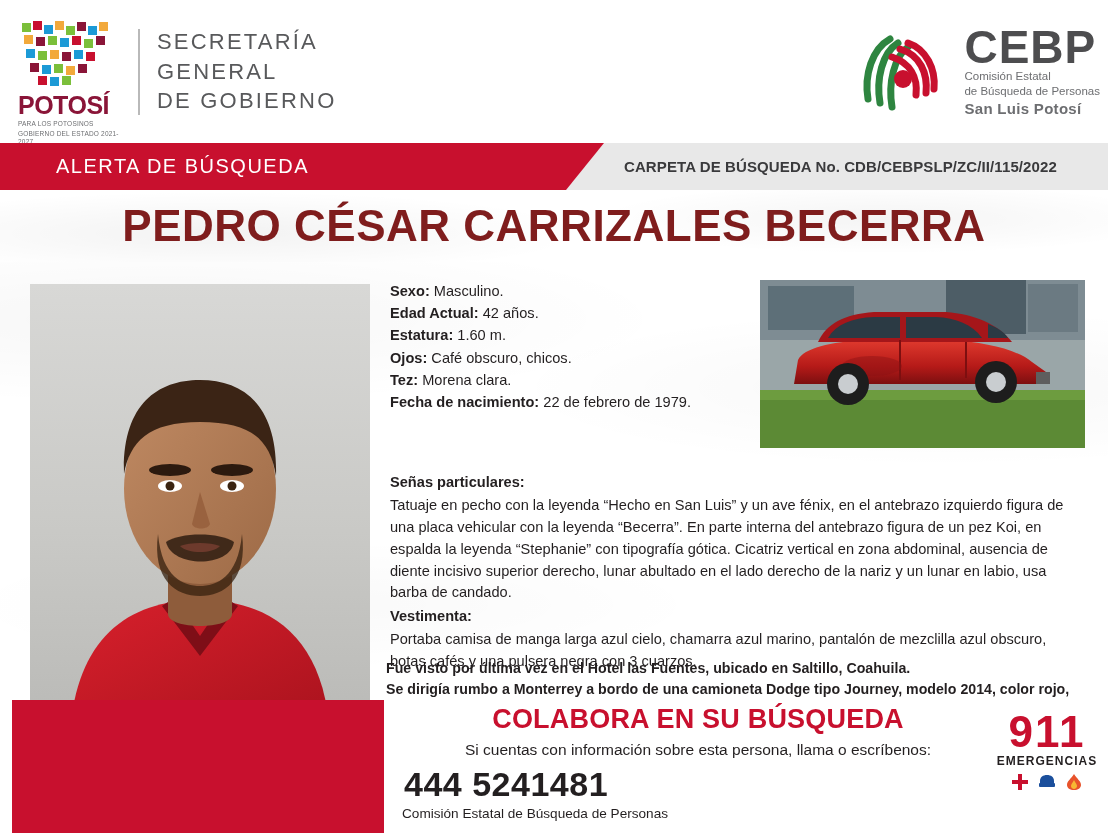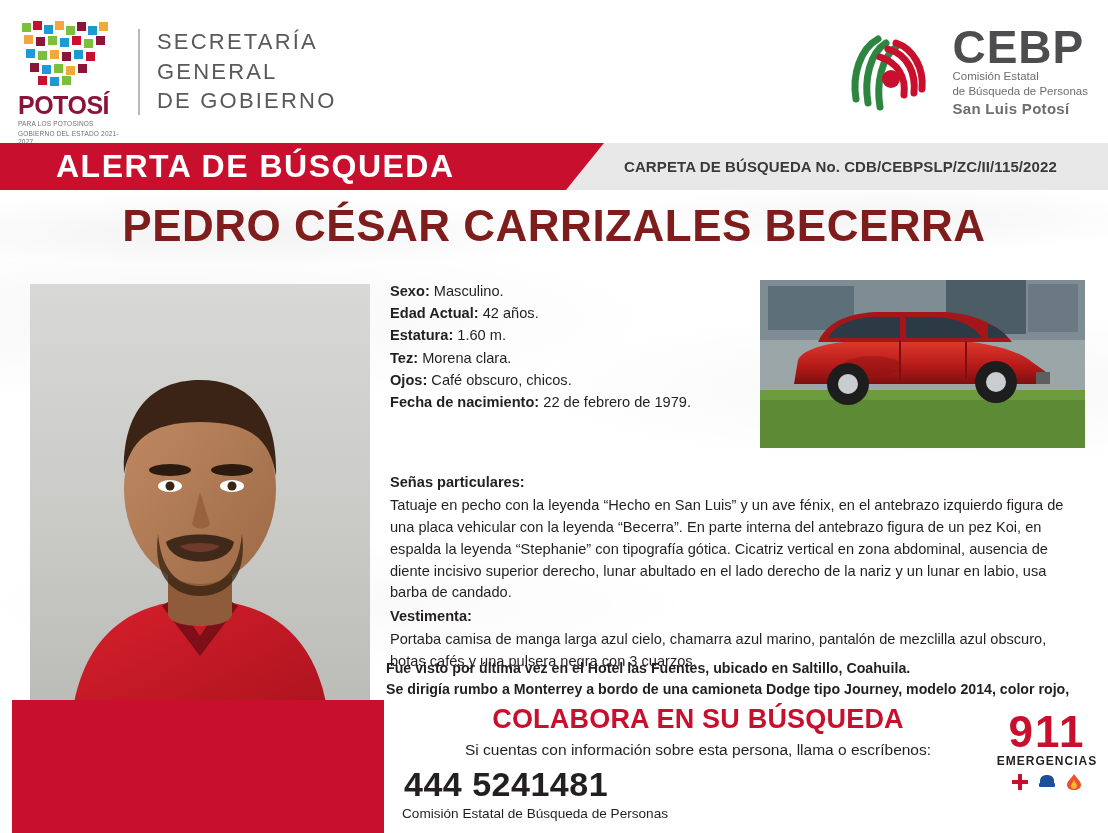--- a/index.html
+++ b/index.html
@@ -54,21 +54,21 @@
   .sgg-text {
     font-size: 22px;
     color: #58595b;
     line-height: 1.35;
     letter-spacing: 2.2px;
   }
   .hdr-right {
     margin-left: auto;
     display: flex;
     align-items: center;
-    padding-right: 20px;
+    padding-right: 8px;
   }
   .cebp-mark { width: 96px; height: 86px; margin-right: 12px; }
   .cebp-text { text-align: left; }
   .cebp-title {
     font-size: 46px; font-weight: bold; color: #4d4d4f;
     letter-spacing: 1px; line-height: 0.95;
   }
   .cebp-sub1 { font-size: 11.5px; color: #6d6e71; line-height: 1.3; }
   .cebp-sub2 { font-size: 15px; color: #6d6e71; font-weight: bold; letter-spacing: 0.3px; margin-top: 1px; }
 
@@ -85,22 +85,22 @@
     height: 47px;
     width: 604px;
     background: #c8102e;
     display: flex;
     align-items: center;
     padding-left: 56px;
     clip-path: polygon(0 0, 100% 0, calc(100% - 38px) 100%, 0 100%);
   }
   .alert-red span {
     color: #ffffff;
-    font-size: 32px;
-    font-weight: bold;
+    font-size: 20px;
+    font-weight: normal;
     letter-spacing: 1.5px;
     text-align: center;
   }
   .carpeta {
     font-size: 15px;
     font-weight: bold;
     color: #3a3a3c;
     margin-left: 20px;
     letter-spacing: 0.1px;
   }
@@ -414,26 +414,26 @@
       </div>
       <div class="row">
         <b>Edad Actual:</b>
         <span>42 años.</span>
       </div>
       <div class="row">
         <b>Estatura:</b>
         <span>1.60 m.</span>
       </div>
       <div class="row">
+        <b>Ojos:</b>
+        <span>Café obscuro, chicos.</span>
+      </div>
+      <div class="row">
         <b>Tez:</b>
         <span>Morena clara.</span>
-      </div>
-      <div class="row">
-        <b>Ojos:</b>
-        <span>Café obscuro, chicos.</span>
       </div>
       <div class="row">
         <b>Fecha de nacimiento:</b>
         <span>22 de febrero de 1979.</span>
       </div>
     </div>
 
     <div class="vehicle-photo">
       <svg width="325" height="168" viewBox="0 0 325 168" aria-hidden="true">
         <defs>

